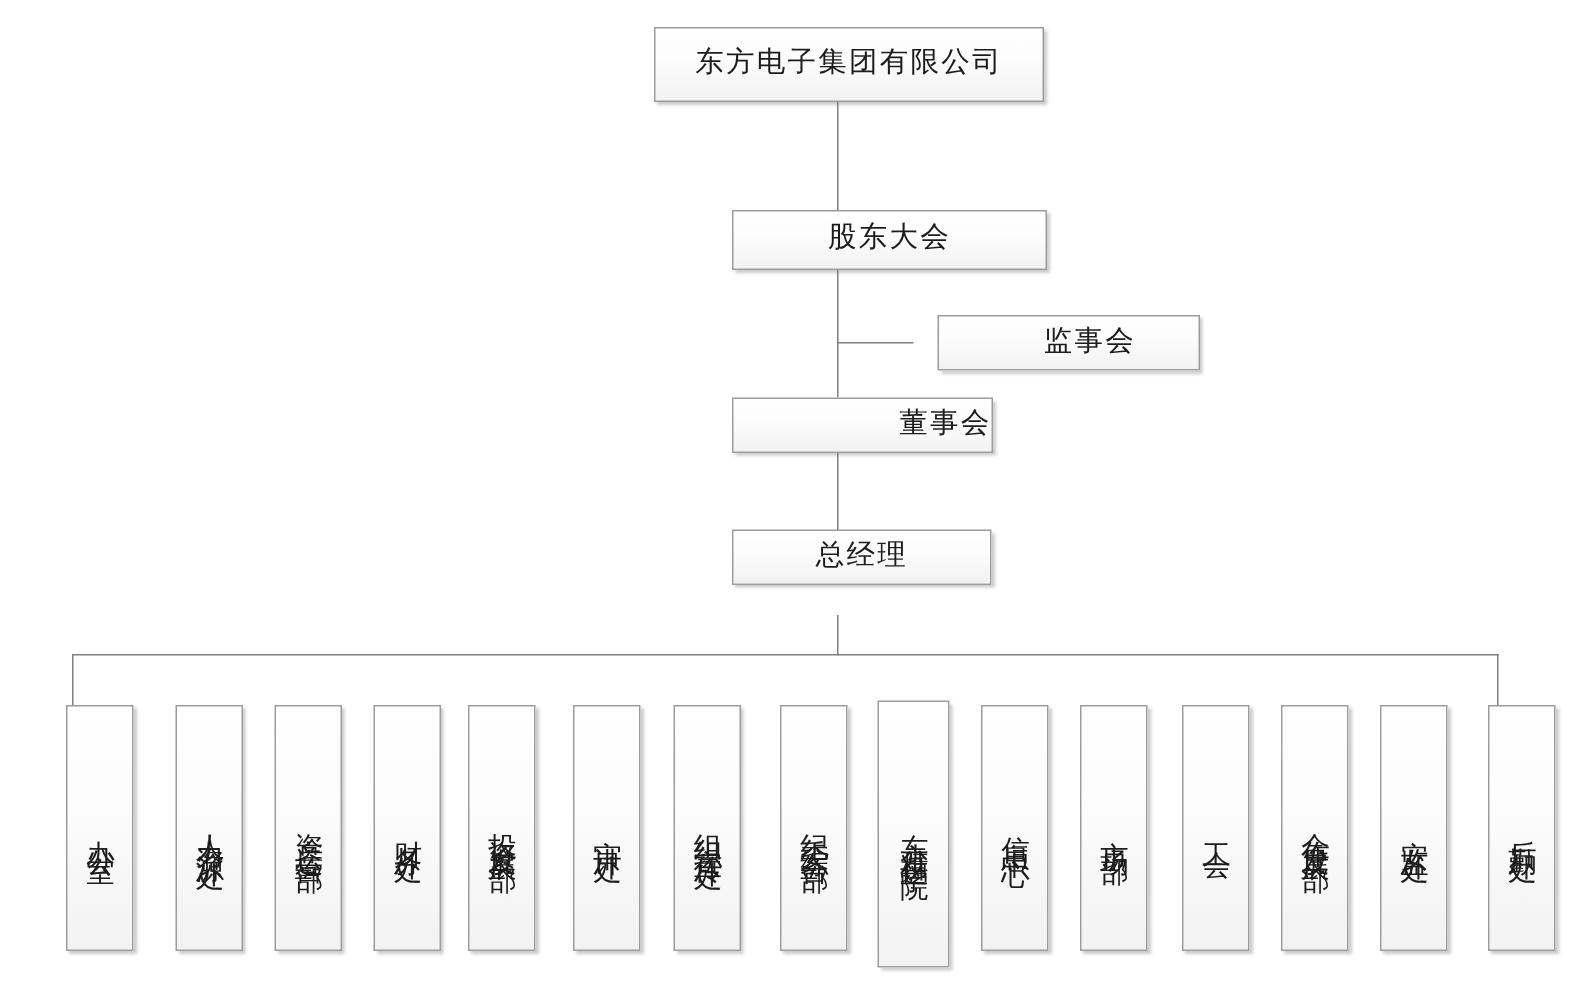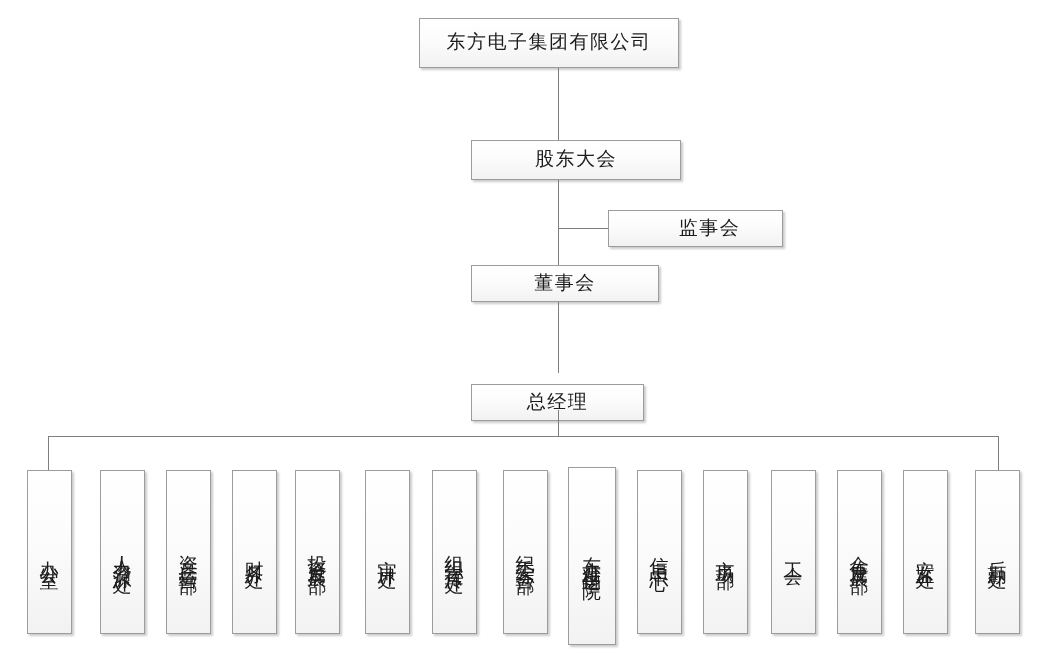--- a/index.html
+++ b/index.html
@@ -27,20 +27,21 @@
     position: absolute;
     box-sizing: border-box;
     border: 1px solid #9c9c9c;
     background: linear-gradient(180deg, #ffffff 0%, #fcfcfc 42%, #f2f2f2 100%);
     box-shadow: 2px 2px 2px rgba(120,120,120,0.38);
     display: flex;
     align-items: center;
     justify-content: center;
     color: #1c1c1c;
     line-height: 1.05;
+    margin-left: 17px;
   }
 
   
   .node.h-node {
     font-size: 19px;
     letter-spacing: 1.5px;
     padding-bottom: 2px;
   }
 
   
@@ -81,27 +82,27 @@
   </div>
 
   <div class="conn v" style="left:558px; top:180px; height:85px;"></div>
 
   <div class="conn h" style="left:558px; top:228px; width:51px;"></div>
 
   <div class="node h-node" id="node-supervisors" style="left:608px; top:210px; width:175px; height:37px;padding-left:28px;">
     <span>监事会</span>
   </div>
 
-  <div class="node h-node" id="node-directors" style="left:471px; top:265px; width:188px; height:37px;">
+  <div class="node h-node" id="node-directors" style="left:471px; top:265px; width:174px; height:37px;justify-content:flex-end;">
     <span>董事会</span>
   </div>
 
   <div class="conn v" style="left:558px; top:302px; height:71px;"></div>
 
-  <div class="node h-node" id="node-gm" style="left:471px; top:384px; width:173px; height:37px;">
+  <div class="node h-node" id="node-gm" style="left:471px; top:353px; width:173px; height:37px;">
     <span>总经理</span>
   </div>
 
   <div class="conn v" style="left:558px; top:410px; height:27px;"></div>
 
   <div class="conn h" style="left:48px; top:436px; width:951px;"></div>
 
   <div class="conn v" style="left:48px; top:436px; height:34px;"></div>
 
   <div class="conn v" style="left:998px; top:436px; height:34px;"></div>

